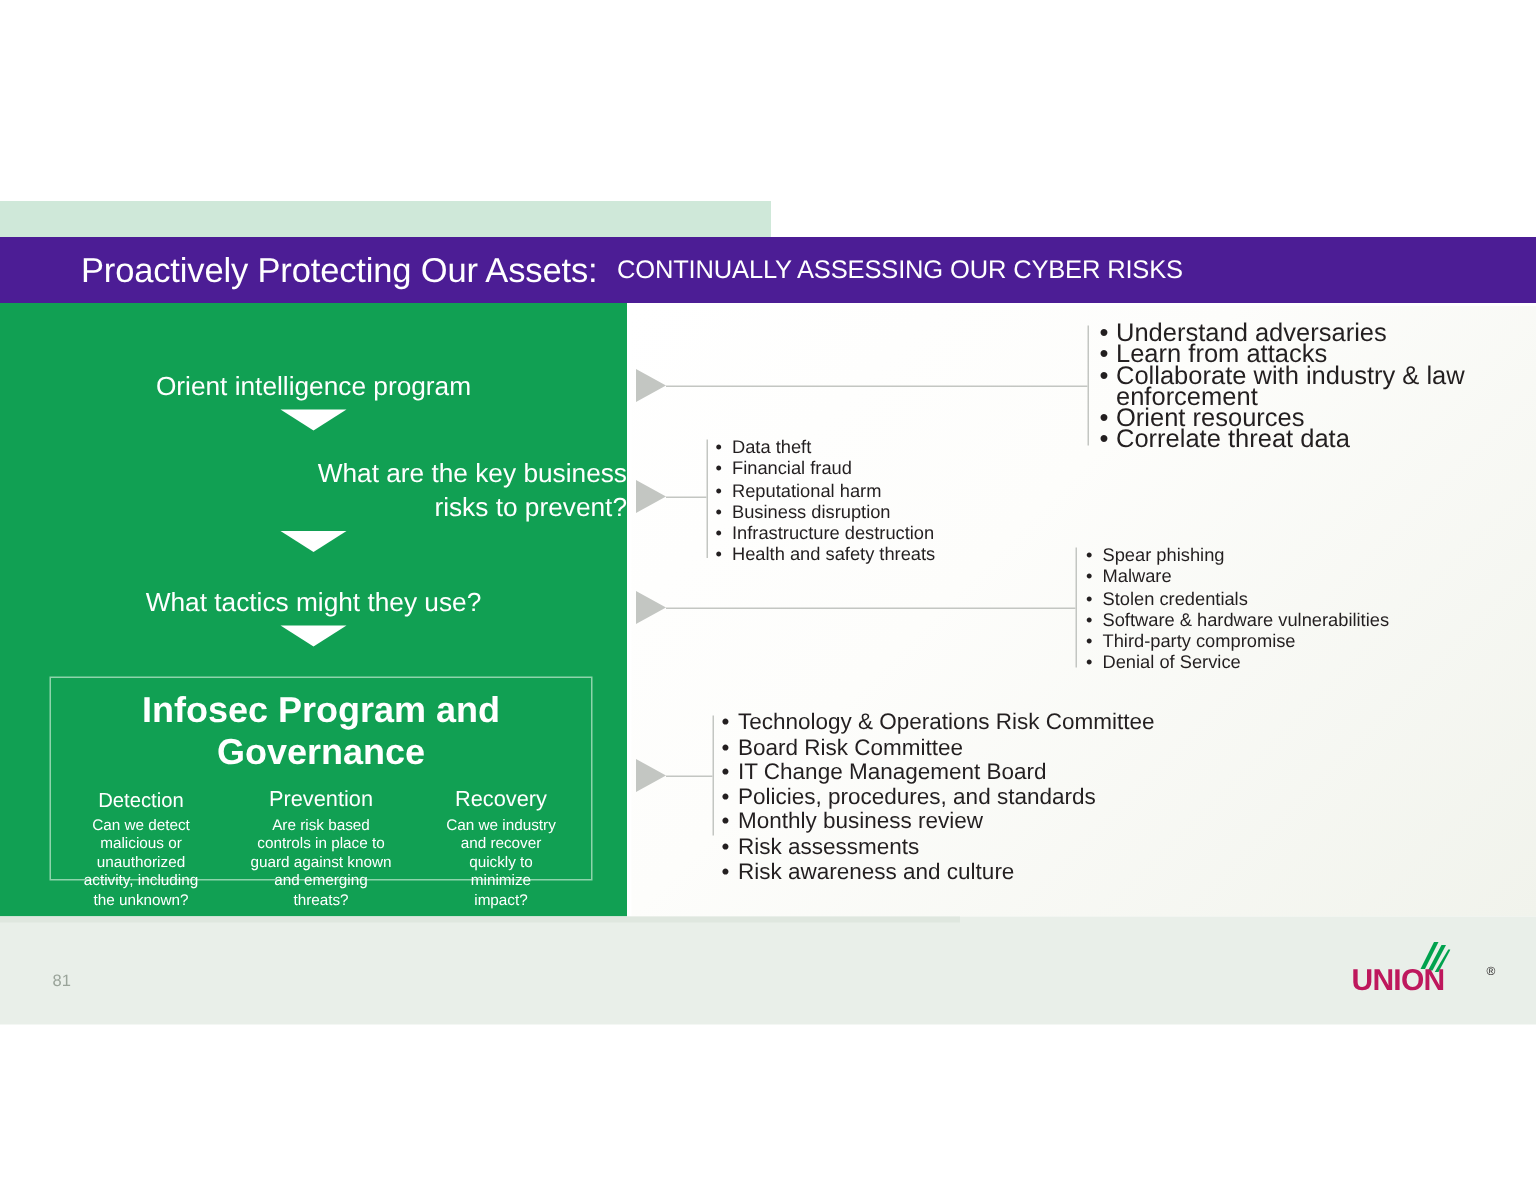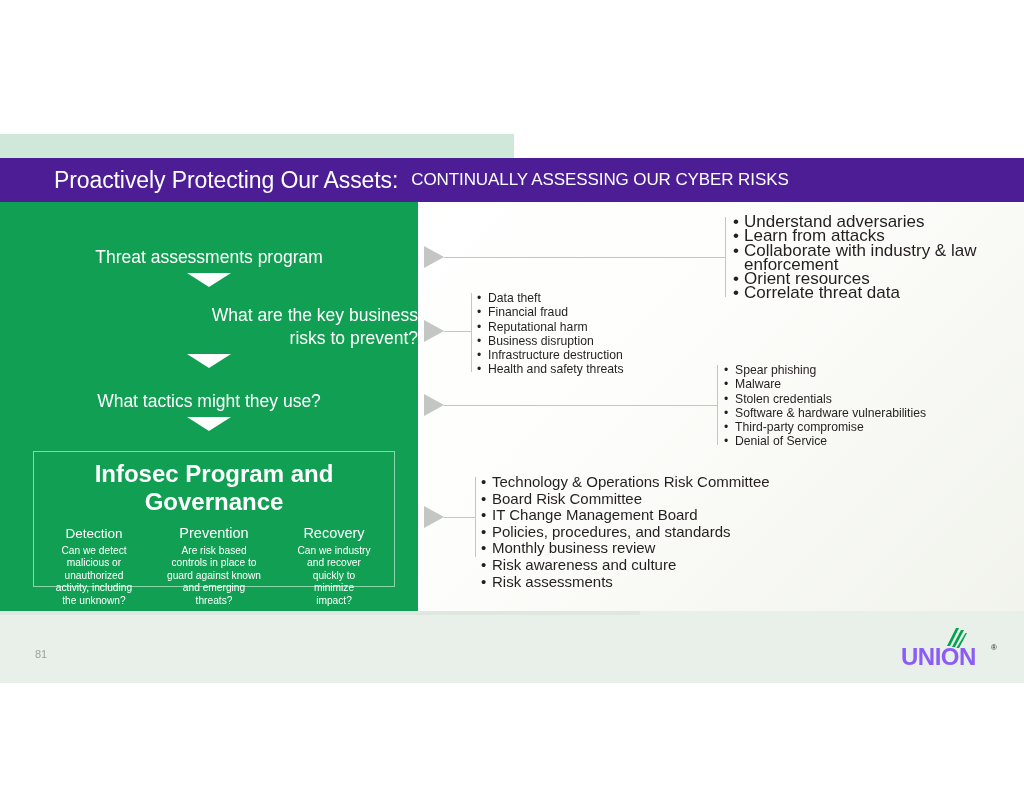--- a/index.html
+++ b/index.html
@@ -249,23 +249,23 @@
     position: absolute;
     left: 901px;
     top: 629px;
     width: 104px;
     height: 44px;
   }
   .logo-word {
     position: absolute;
     left: 0;
     top: 14px;
-    font-size: 24px;
+    font-size: 20px;
     font-weight: bold;
-    color: #8b5cf6;
+    color: #be185d;
     letter-spacing: -0.5px;
     font-family: "Liberation Sans", sans-serif;
   }
   .logo-reg {
     position: absolute;
     left: 90px;
     top: 14px;
     font-size: 8px;
     color: #231f20;
   }
@@ -287,21 +287,21 @@
   <div class="title-band">
     <div class="title-wrap">
       <span class="title-main">Proactively Protecting Our Assets:</span>
       <span class="title-sub">CONTINUALLY ASSESSING OUR CYBER RISKS</span>
     </div>
   </div>
 
   <div class="left-panel">
 
     <div class="flow-step step1">
-      <span class="label">Threat assessments program</span>
+      <span class="label">Orient intelligence program</span>
       <div class="chevron"></div>
     </div>
 
     <div class="flow-step step2">
       <span class="label">What are the key business</span>
       <span class="label">risks to prevent?</span>
       <div class="chevron"></div>
     </div>
 
     <div class="flow-step step3">
@@ -446,24 +446,24 @@
       <li>
           <span class="wrapline">IT Change Management Board</span>
         </li>
       <li>
           <span class="wrapline">Policies, procedures, and standards</span>
         </li>
       <li>
           <span class="wrapline">Monthly business review</span>
         </li>
       <li>
+          <span class="wrapline">Risk assessments</span>
+        </li>
+      <li>
           <span class="wrapline">Risk awareness and culture</span>
-        </li>
-      <li>
-          <span class="wrapline">Risk assessments</span>
         </li>
     </ul>
   </div>
 
   <div class="footer-band"></div>
   <div class="footer-band-top"></div>
   <div class="page-number">81</div>
 
   <div class="logo">
     <svg class="logo-blades" viewBox="0 0 26 20">

